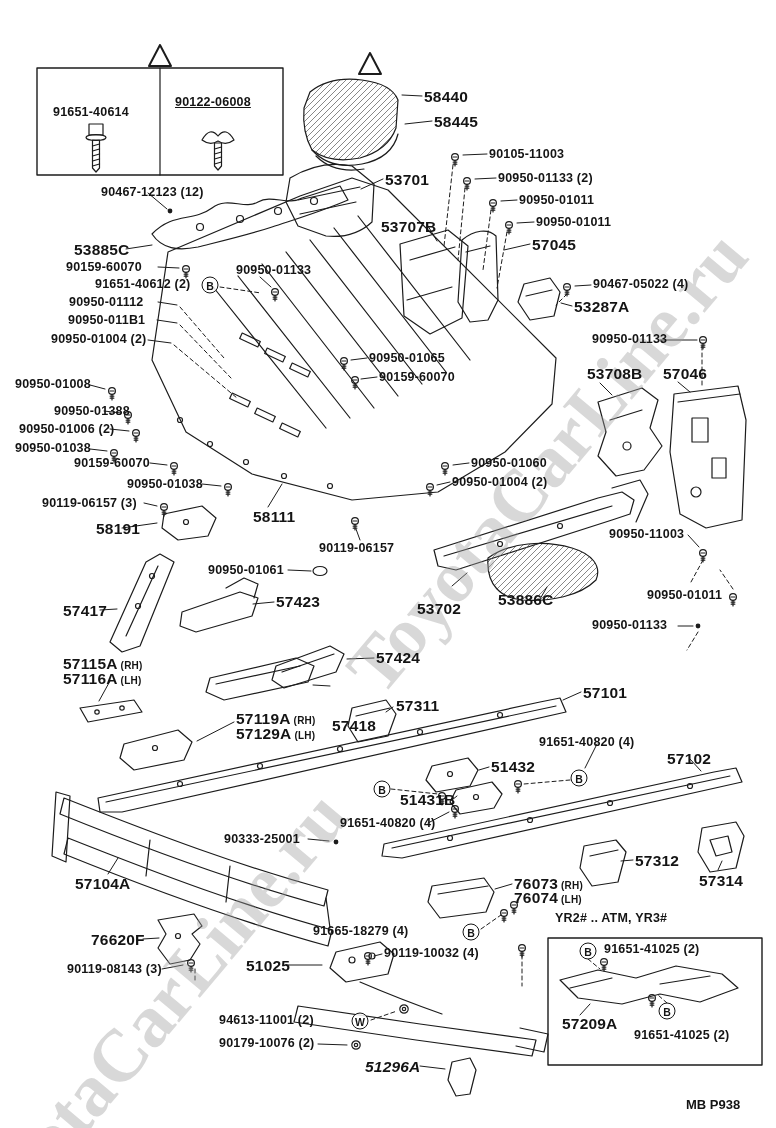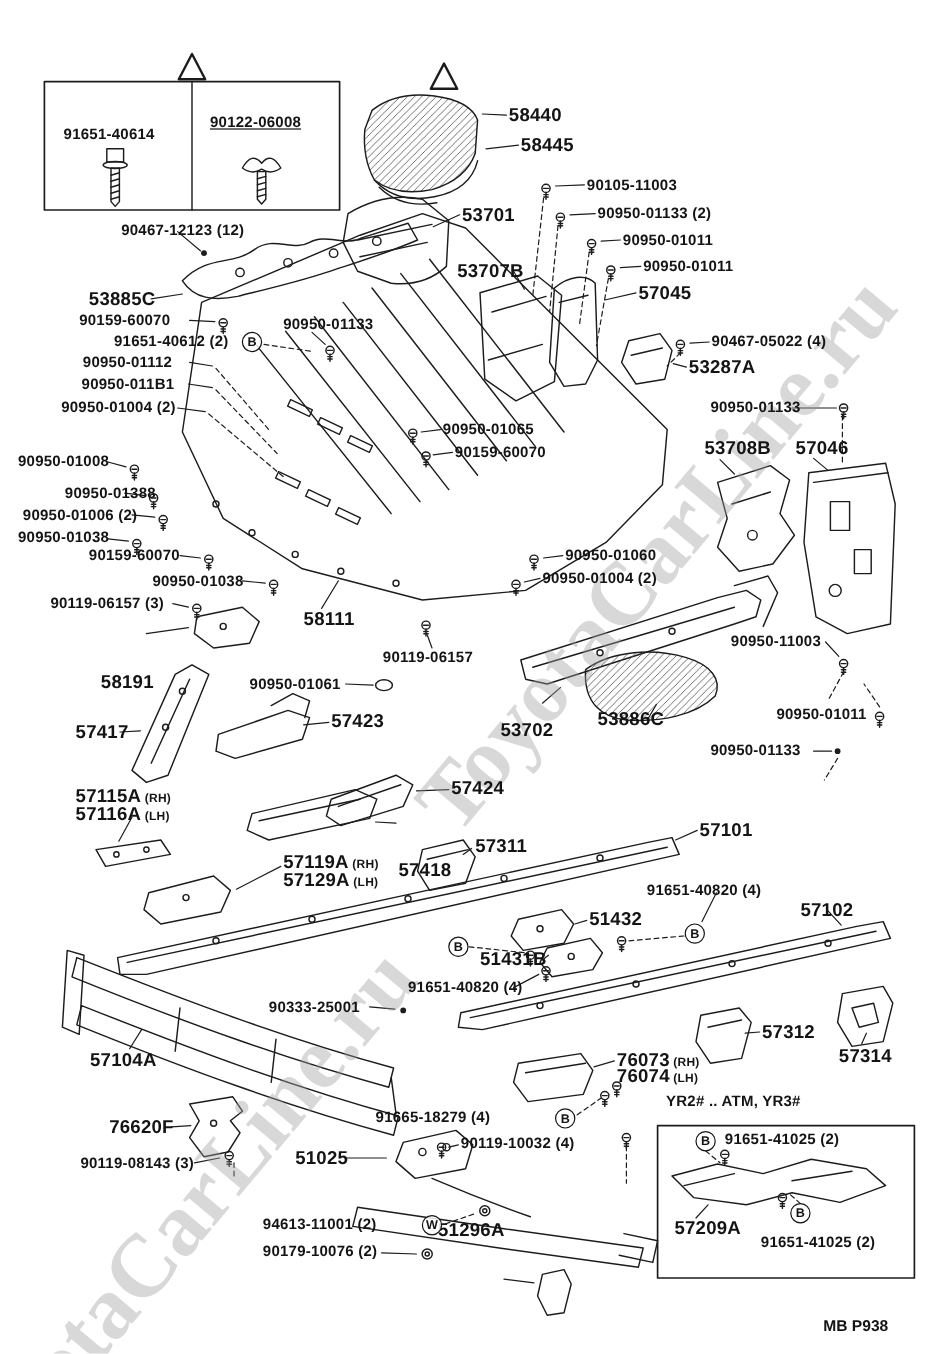--- a/index.html
+++ b/index.html
@@ -453,21 +453,21 @@
       <div class="lbl lg" style="left: 663px; top: 366px;">57046</div>
       <div class="lbl sm" style="left: 34px; top: 405px; margin-left: 20px;">90950-01388</div>
       <div class="lbl sm" style="left: 19px; top: 423px;">90950-01006 (2)</div>
       <div class="lbl sm" style="left: 15px; top: 442px;">90950-01038</div>
       <div class="lbl sm" style="left: 74px; top: 457px;">90159-60070</div>
       <div class="lbl sm" style="left: 127px; top: 478px;">90950-01038</div>
       <div class="lbl sm" style="left: 471px; top: 457px;">90950-01060</div>
       <div class="lbl sm" style="left: 452px; top: 476px;">90950-01004 (2)</div>
       <div class="lbl sm" style="left: 42px; top: 497px;">90119-06157 (3)</div>
       <div class="lbl lg" style="left: 253px; top: 509px;">58111</div>
-      <div class="lbl lg" style="left: 84px; top: 521px; margin-top: 40px;">58191</div>
+      <div class="lbl lg" style="left: 96px; top: 521px;">58191</div>
       <div class="lbl sm" style="left: 319px; top: 542px;">90119-06157</div>
       <div class="lbl sm" style="left: 609px; top: 528px;">90950-11003</div>
       <div class="lbl sm" style="left: 208px; top: 564px;">90950-01061</div>
       <div class="lbl lg" style="left: 417px; top: 579px; margin-top: 22px;">53702</div>
       <div class="lbl lg" style="left: 498px; top: 592px;">53886C</div>
       <div class="lbl sm" style="left: 647px; top: 589px;">90950-01011</div>
       <div class="lbl lg" style="left: 63px; top: 603px;">57417</div>
       <div class="lbl lg" style="left: 276px; top: 594px;">57423</div>
       <div class="lbl sm" style="left: 592px; top: 619px;">90950-01133</div>
       <div class="lbl lg" style="left: 376px; top: 650px;">57424</div>
@@ -493,21 +493,21 @@
       <div class="lbl lg" style="left: 91px; top: 932px;">76620F</div>
       <div class="lbl sm" style="left: 313px; top: 925px;">91665-18279 (4)</div>
       <div class="lbl lg" style="left: 246px; top: 958px;">51025</div>
       <div class="lbl sm" style="left: 384px; top: 947px;">90119-10032 (4)</div>
       <div class="lbl sm" style="left: 604px; top: 943px;">91651-41025 (2)</div>
       <div class="lbl sm" style="left: 67px; top: 963px;">90119-08143 (3)</div>
       <div class="lbl lg" style="left: 562px; top: 1016px;">57209A</div>
       <div class="lbl sm" style="left: 634px; top: 1029px;">91651-41025 (2)</div>
       <div class="lbl sm" style="left: 219px; top: 1014px;">94613-11001 (2)</div>
       <div class="lbl sm" style="left: 219px; top: 1037px;">90179-10076 (2)</div>
-      <div class="lbl lg" style="left: 365px; top: 1018px;">51296A</div>
+      <div class="lbl lg" style="left: 365px; top: 1059px; font-style: italic;">51296A</div>
     </div>
   <div class="layer">
       <span class="marker" style="left: 210px; top: 285px;">B</span>
       <span class="marker" style="left: 382px; top: 789px;">B</span>
       <span class="marker" style="left: 579px; top: 778px;">B</span>
       <span class="marker" style="left: 471px; top: 932px;">B</span>
       <span class="marker" style="left: 360px; top: 1021px;">W</span>
       <span class="marker" style="left: 588px; top: 951px;">B</span>
       <span class="marker" style="left: 667px; top: 1011px;">B</span>
     </div>

